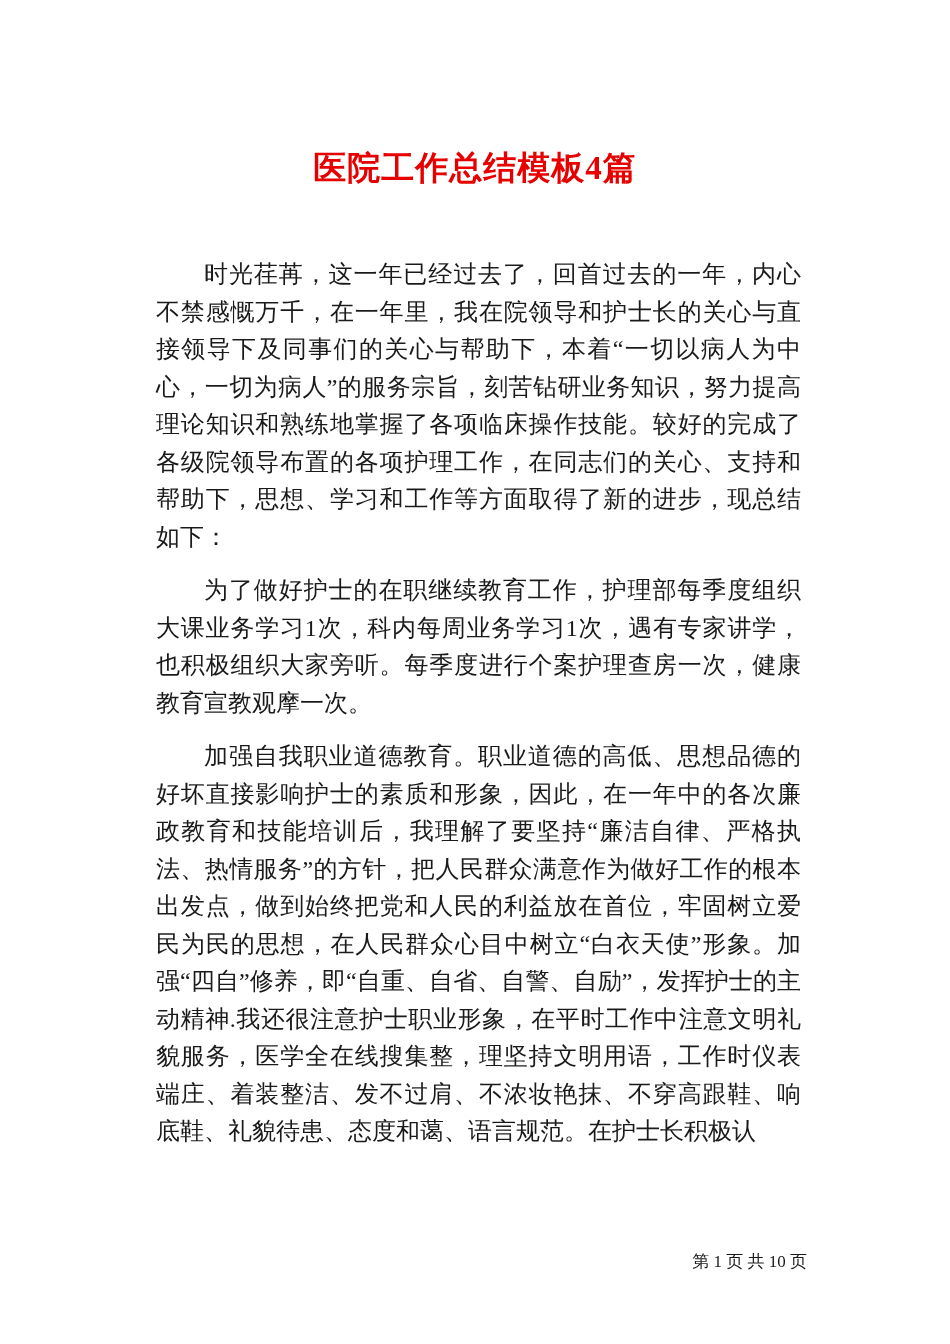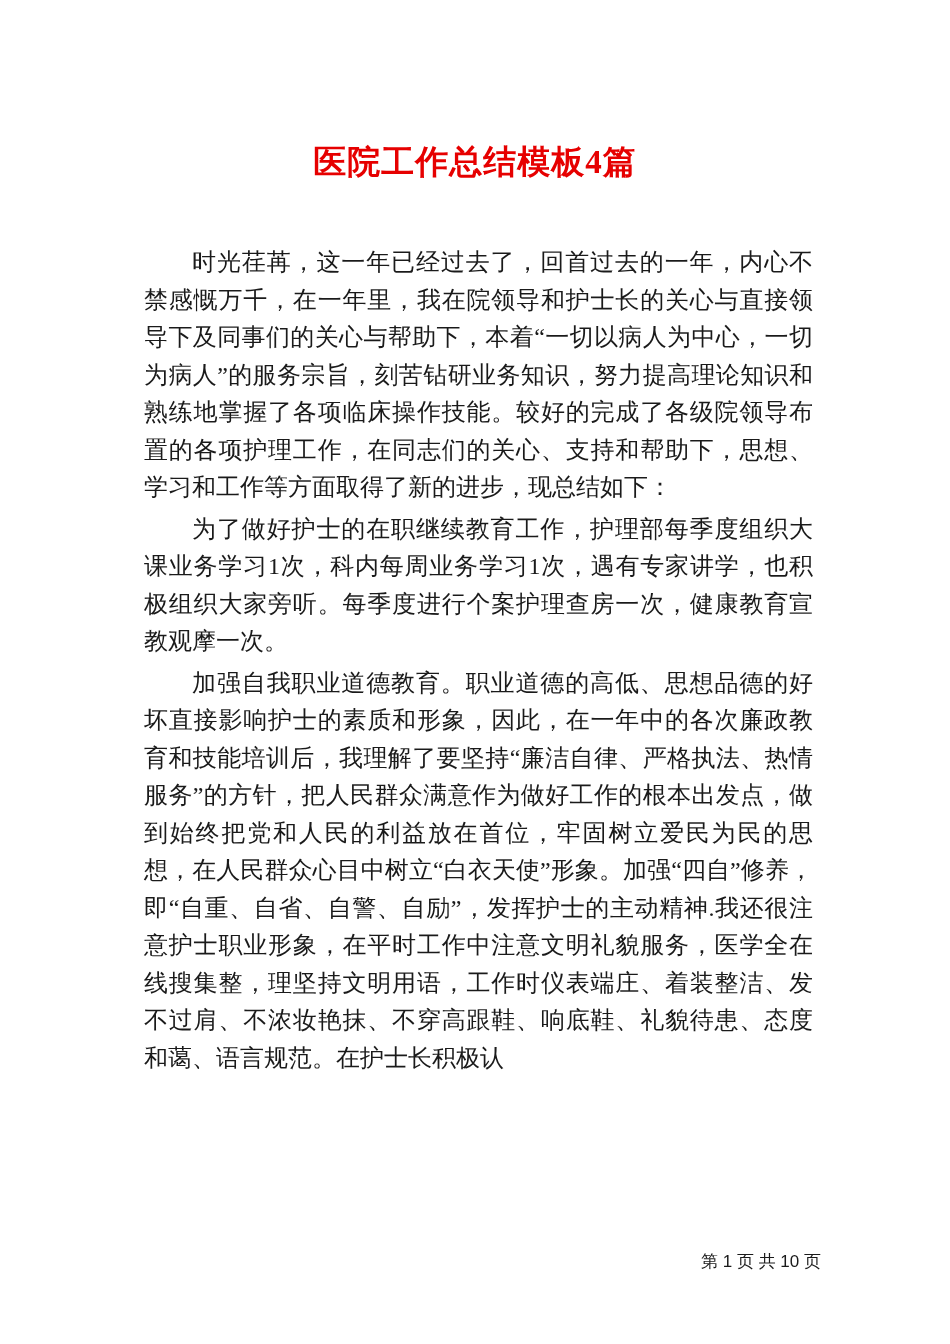--- a/index.html
+++ b/index.html
@@ -11,53 +11,53 @@
     position: relative;
     width: 950px;
     height: 1344px;
     background: #ffffff;
     overflow: hidden;
     font-family: "Liberation Serif", "DejaVu Serif", serif;
     color: #1a1a1a;
     box-sizing: border-box;
   }
   .doc-title {
-    margin: 10px;
+    margin: 16px;
     padding-top: 131px;
     text-align: center;
     font-size: 33px;
     line-height: 42px;
     font-weight: bold;
     letter-spacing: 1px;
     font-family: "Liberation Serif", "DejaVu Serif", serif;
   }
   .content {
     position: absolute;
     left: 140px;
     top: 240px;
     width: 677px;
   }
   .content p {
-    margin: 4px;
+    margin: 16px;
     font-size: 24px;
     line-height: 37.5px;
     text-align: justify;
     text-justify: inter-ideograph;
     text-indent: 2em;
     word-break: break-all;
     font-family: "Liberation Serif", "DejaVu Serif", serif;
   }
   .footer {
     position: absolute;
-    right: 129px;
+    right: 143px;
     bottom: 72px;
     font-size: 17px;
     line-height: 20px;
     color: #1a1a1a;
-    font-family: Liberation Sans, sans-serif;
+    font-family: Liberation Serif, serif;
   }
 </style>
 </head>
 <body>
 
 <div class="page">
   <h1 class="doc-title" style="color: rgb(230, 0, 0);">医院工作总结模板4篇</h1>
 
   <div class="content">
     <p>时光荏苒，这一年已经过去了，回首过去的一年，内心不禁感慨万千，在一年里，我在院领导和护士长的关心与直接领导下及同事们的关心与帮助下，本着“一切以病人为中心，一切为病人”的服务宗旨，刻苦钻研业务知识，努力提高理论知识和熟练地掌握了各项临床操作技能。较好的完成了各级院领导布置的各项护理工作，在同志们的关心、支持和帮助下，思想、学习和工作等方面取得了新的进步，现总结如下：</p>

